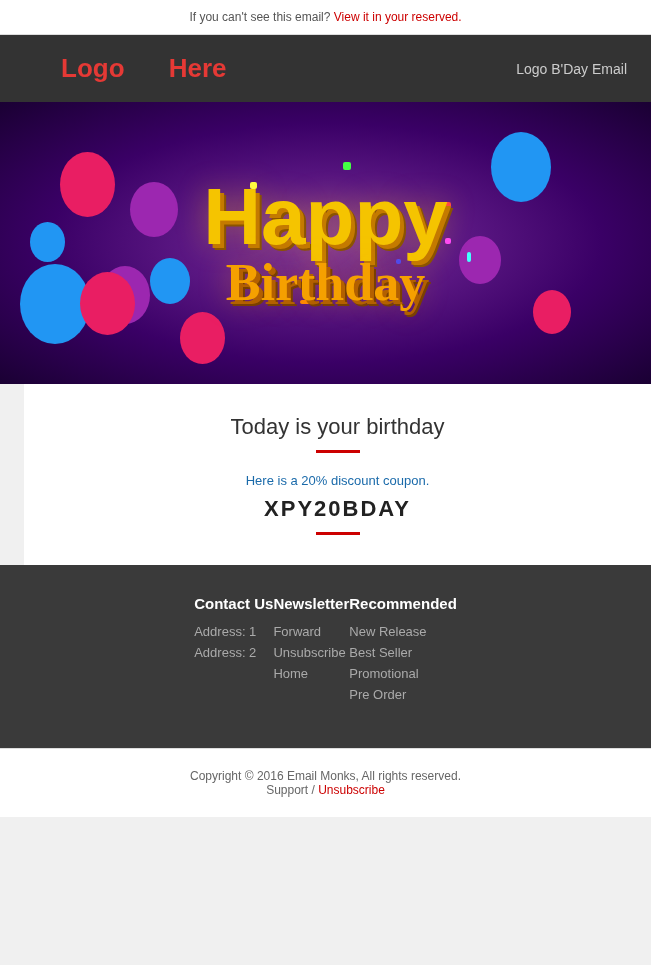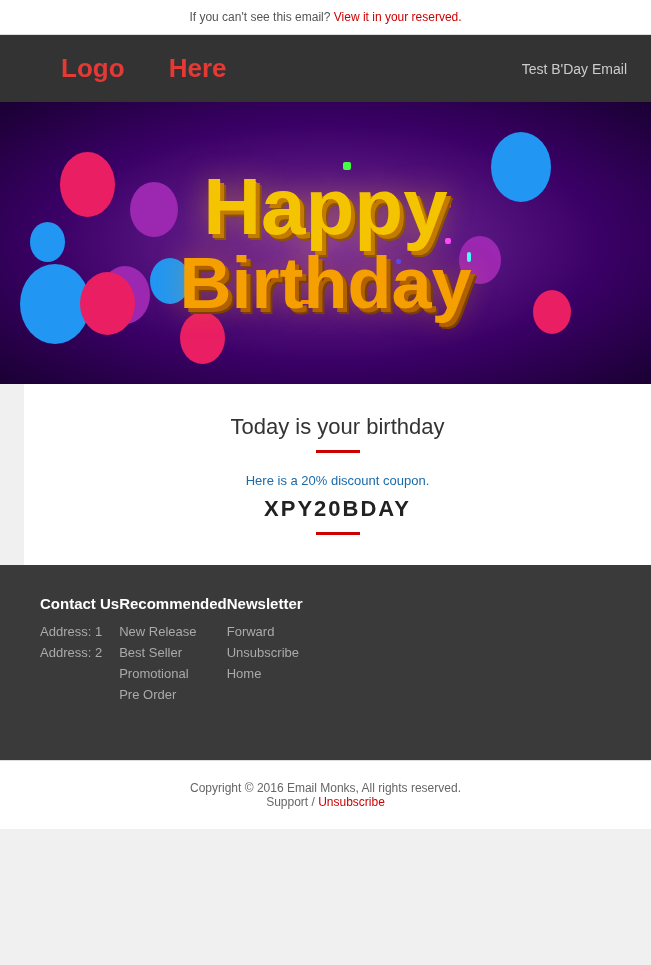--- a/index.html
+++ b/index.html
@@ -63,26 +63,26 @@
     .hb-happy {
       font-size: 80px;
       font-weight: 900;
       color: #f5c400;
       text-shadow: 4px 4px 0 #c47a00, 6px 6px 0 #8b5400, 0 0 30px rgba(255,200,0,0.4);
       line-height: 1;
       font-family: Impact, Arial Black, sans-serif;
       display: block;
     }
     .hb-birthday {
-      font-size: 72px;
+      font-size: 52px;
       font-weight: 900;
       color: #f5a000;
       text-shadow: 4px 4px 0 #b36000, 6px 6px 0 #7a4000, 0 0 30px rgba(255,160,0,0.4);
       line-height: 1;
-      font-family: Liberation Sans, sans-serif;
+      font-family: Liberation Serif, serif;
       display: block;
     }
 
     
     .content {
       background: #fff;
       padding: 30px 40px;
       text-align: center;
       margin-left: 24px;
     }
@@ -118,22 +118,22 @@
     }
 
     
     .footer {
       background: #3a3a3a;
       color: #aaa;
       padding: 30px 40px 20px;
     }
     .footer-cols {
       display: flex;
-      justify-content: flex-start;
-      margin-bottom: 32px;
+      justify-content: center;
+      margin-bottom: 20px;
     }
     .footer-col h4 {
       color: #fff;
       font-size: 15px;
       font-weight: bold;
       margin-bottom: 12px;
     }
     .footer-col ul {
       list-style: none;
     }
@@ -186,21 +186,21 @@
 
 <div class="top-bar">
   <span>If you can't see this email?</span>
   <a href="#">View it in your reserved.</a>
 </div>
 
 <div class="header">
   <div class="logo-text">
     <span style="color:#e53935;">Logo</span><span> Here</span>
   </div>
-  <div class="header-title">Test B'Day Email</div>
+  <div class="header-title">Logo B'Day Email</div>
 </div>
 
 <div class="hero">
 
   <div class="balloon b1"></div>
   <div class="balloon b2"></div>
   <div class="balloon b3"></div>
   <div class="balloon b4"></div>
   <div class="balloon b5"></div>
   <div class="balloon b6"></div>
@@ -237,37 +237,37 @@
 
     <div class="footer-col">
       <h4>Contact Us</h4>
       <ul>
         <li><a href="#">Address: 1</a></li>
         <li><a href="#">Address: 2</a></li>
       </ul>
     </div>
 
     <div class="footer-col">
+      <h4>Newsletter</h4>
+      <ul>
+        <li><a href="#">Forward</a></li>
+        <li><a href="#">Unsubscribe</a></li>
+        <li><a href="#">Home</a></li>
+      </ul>
+    </div>
+
+    <div class="footer-col">
       <h4>Recommended</h4>
       <ul>
         <li><a href="#">New Release</a></li>
         <li><a href="#">Best Seller</a></li>
         <li><a href="#">Promotional</a></li>
         <li><a href="#">Pre Order</a></li>
       </ul>
     </div>
-
-    <div class="footer-col">
-      <h4>Newsletter</h4>
-      <ul>
-        <li><a href="#">Forward</a></li>
-        <li><a href="#">Unsubscribe</a></li>
-        <li><a href="#">Home</a></li>
-      </ul>
-    </div>
   </div>
 </div>
 
 <div class="copyright">
   <div>Copyright © 2016 Email Monks, All rights reserved.</div>
   <div>
     <span>Support /</span>
     <a href="#">Unsubscribe</a>
   </div>
 </div>

